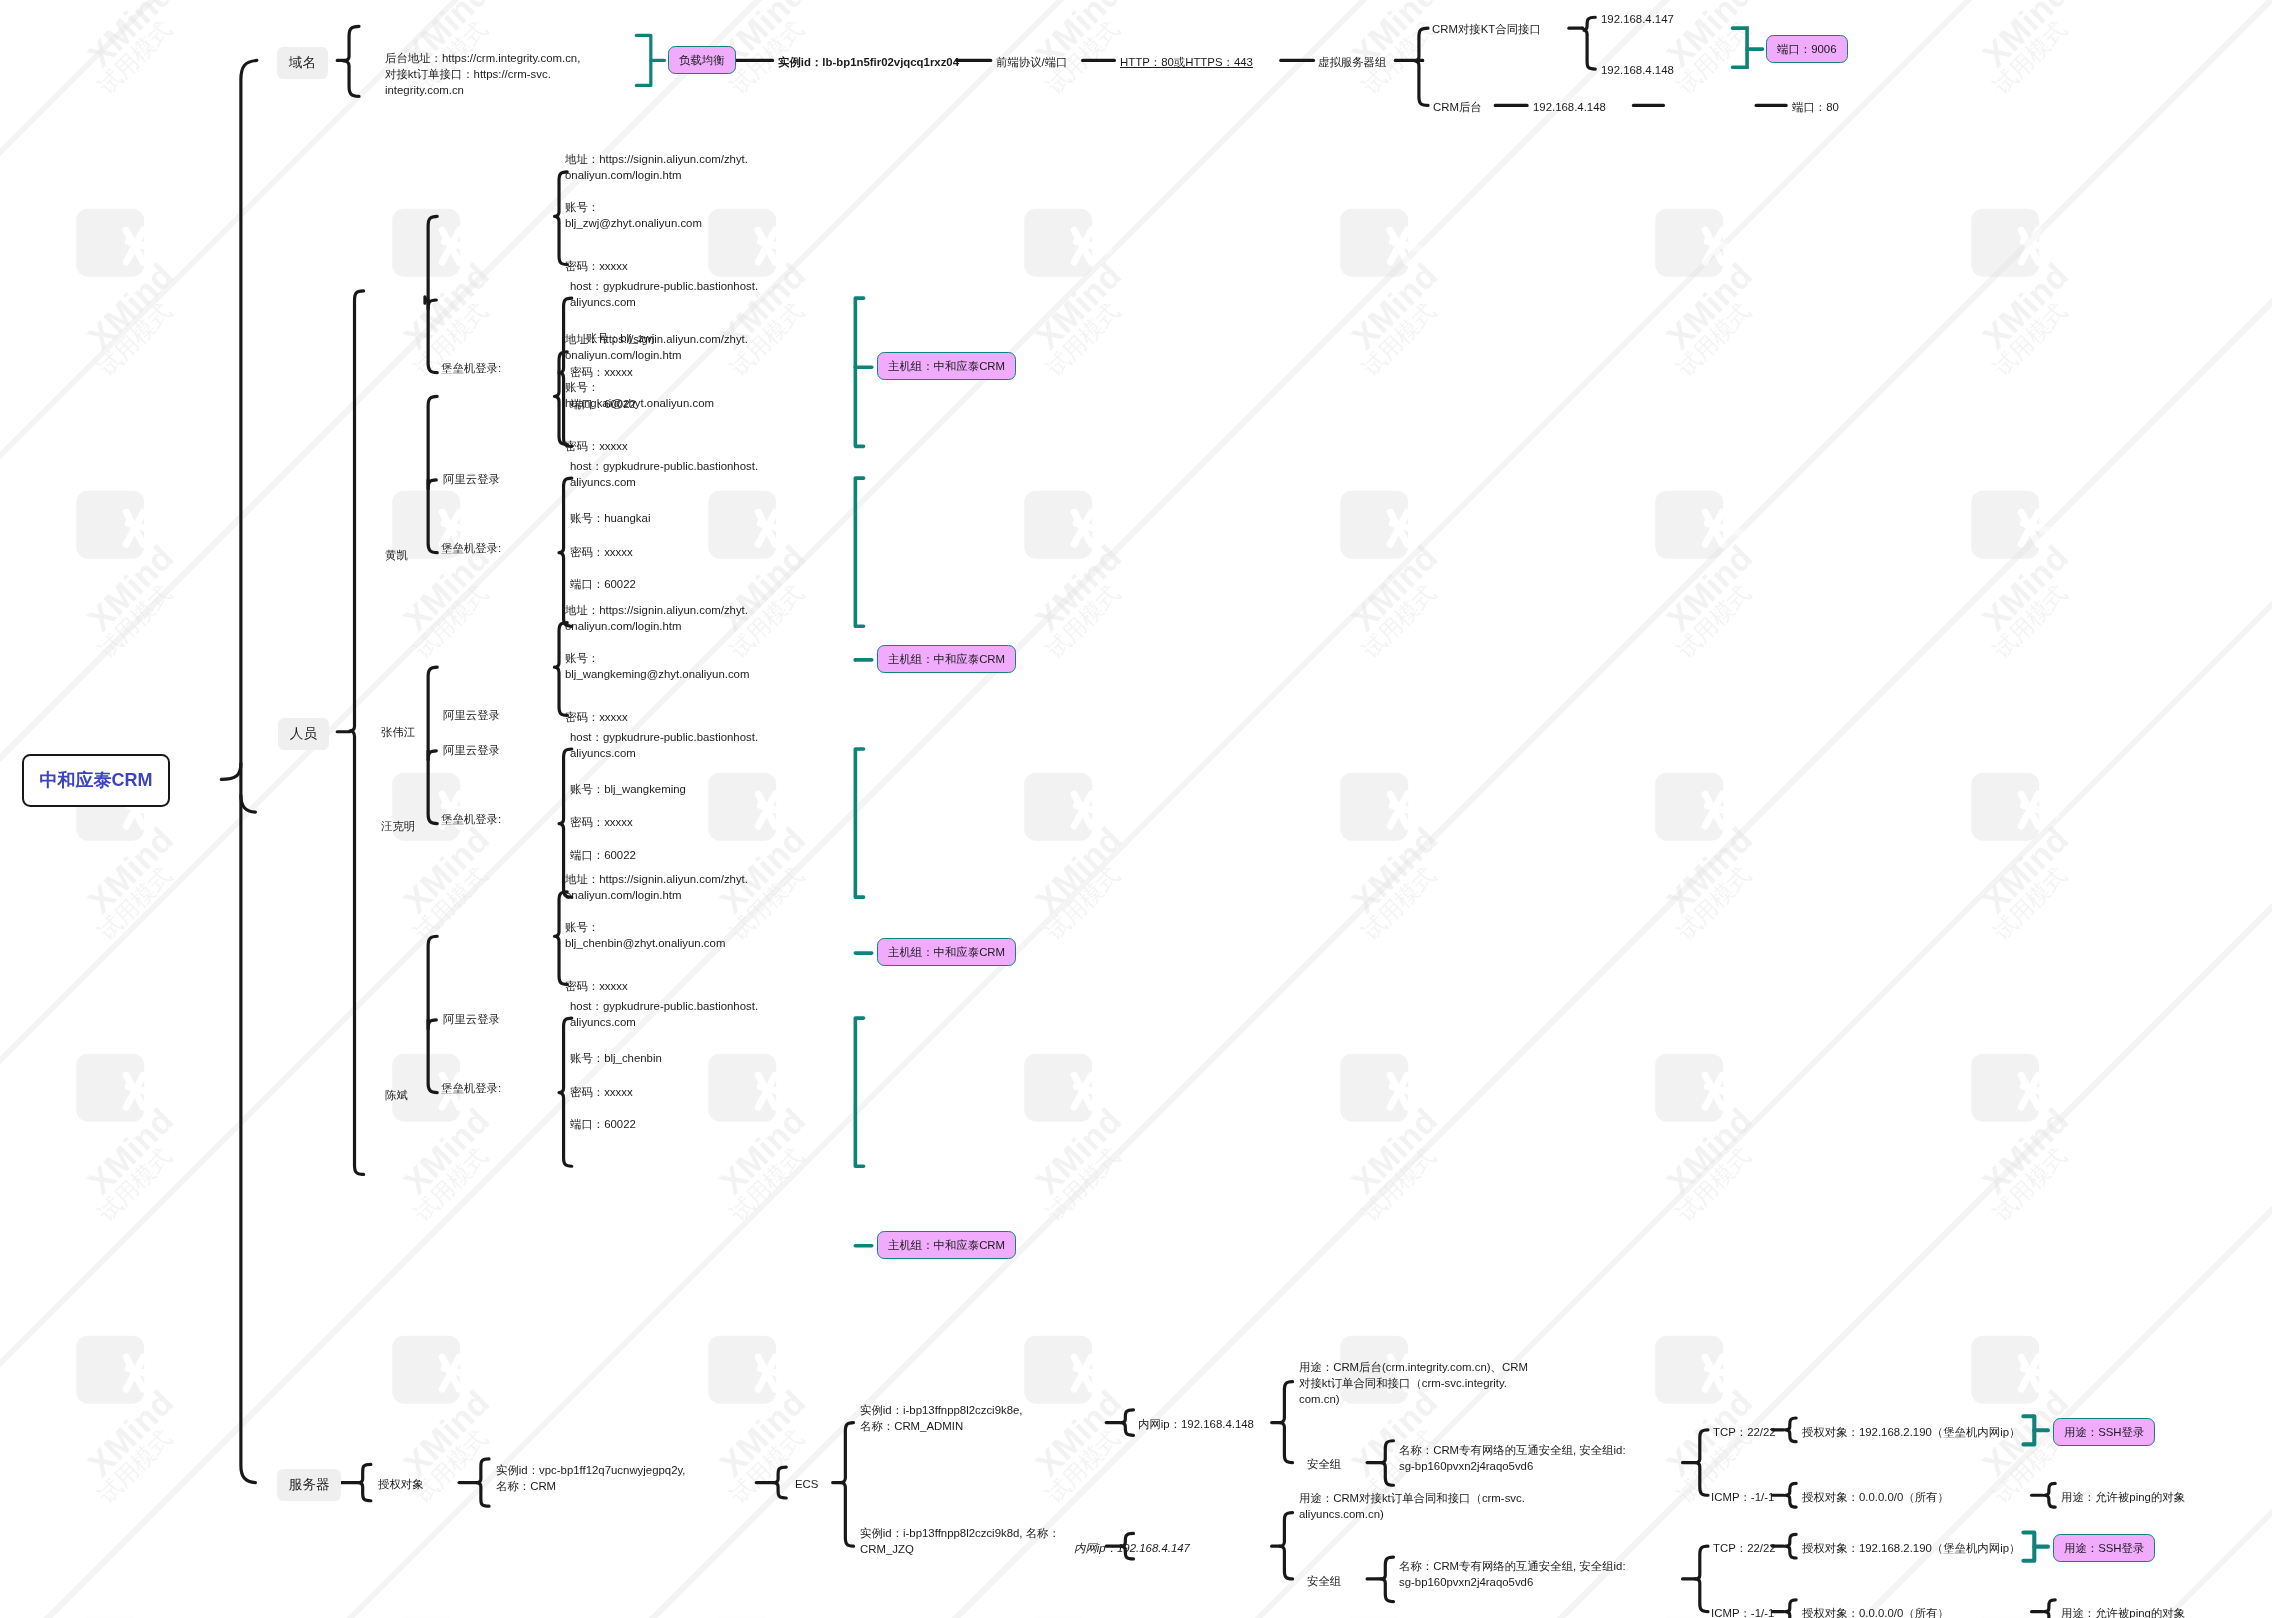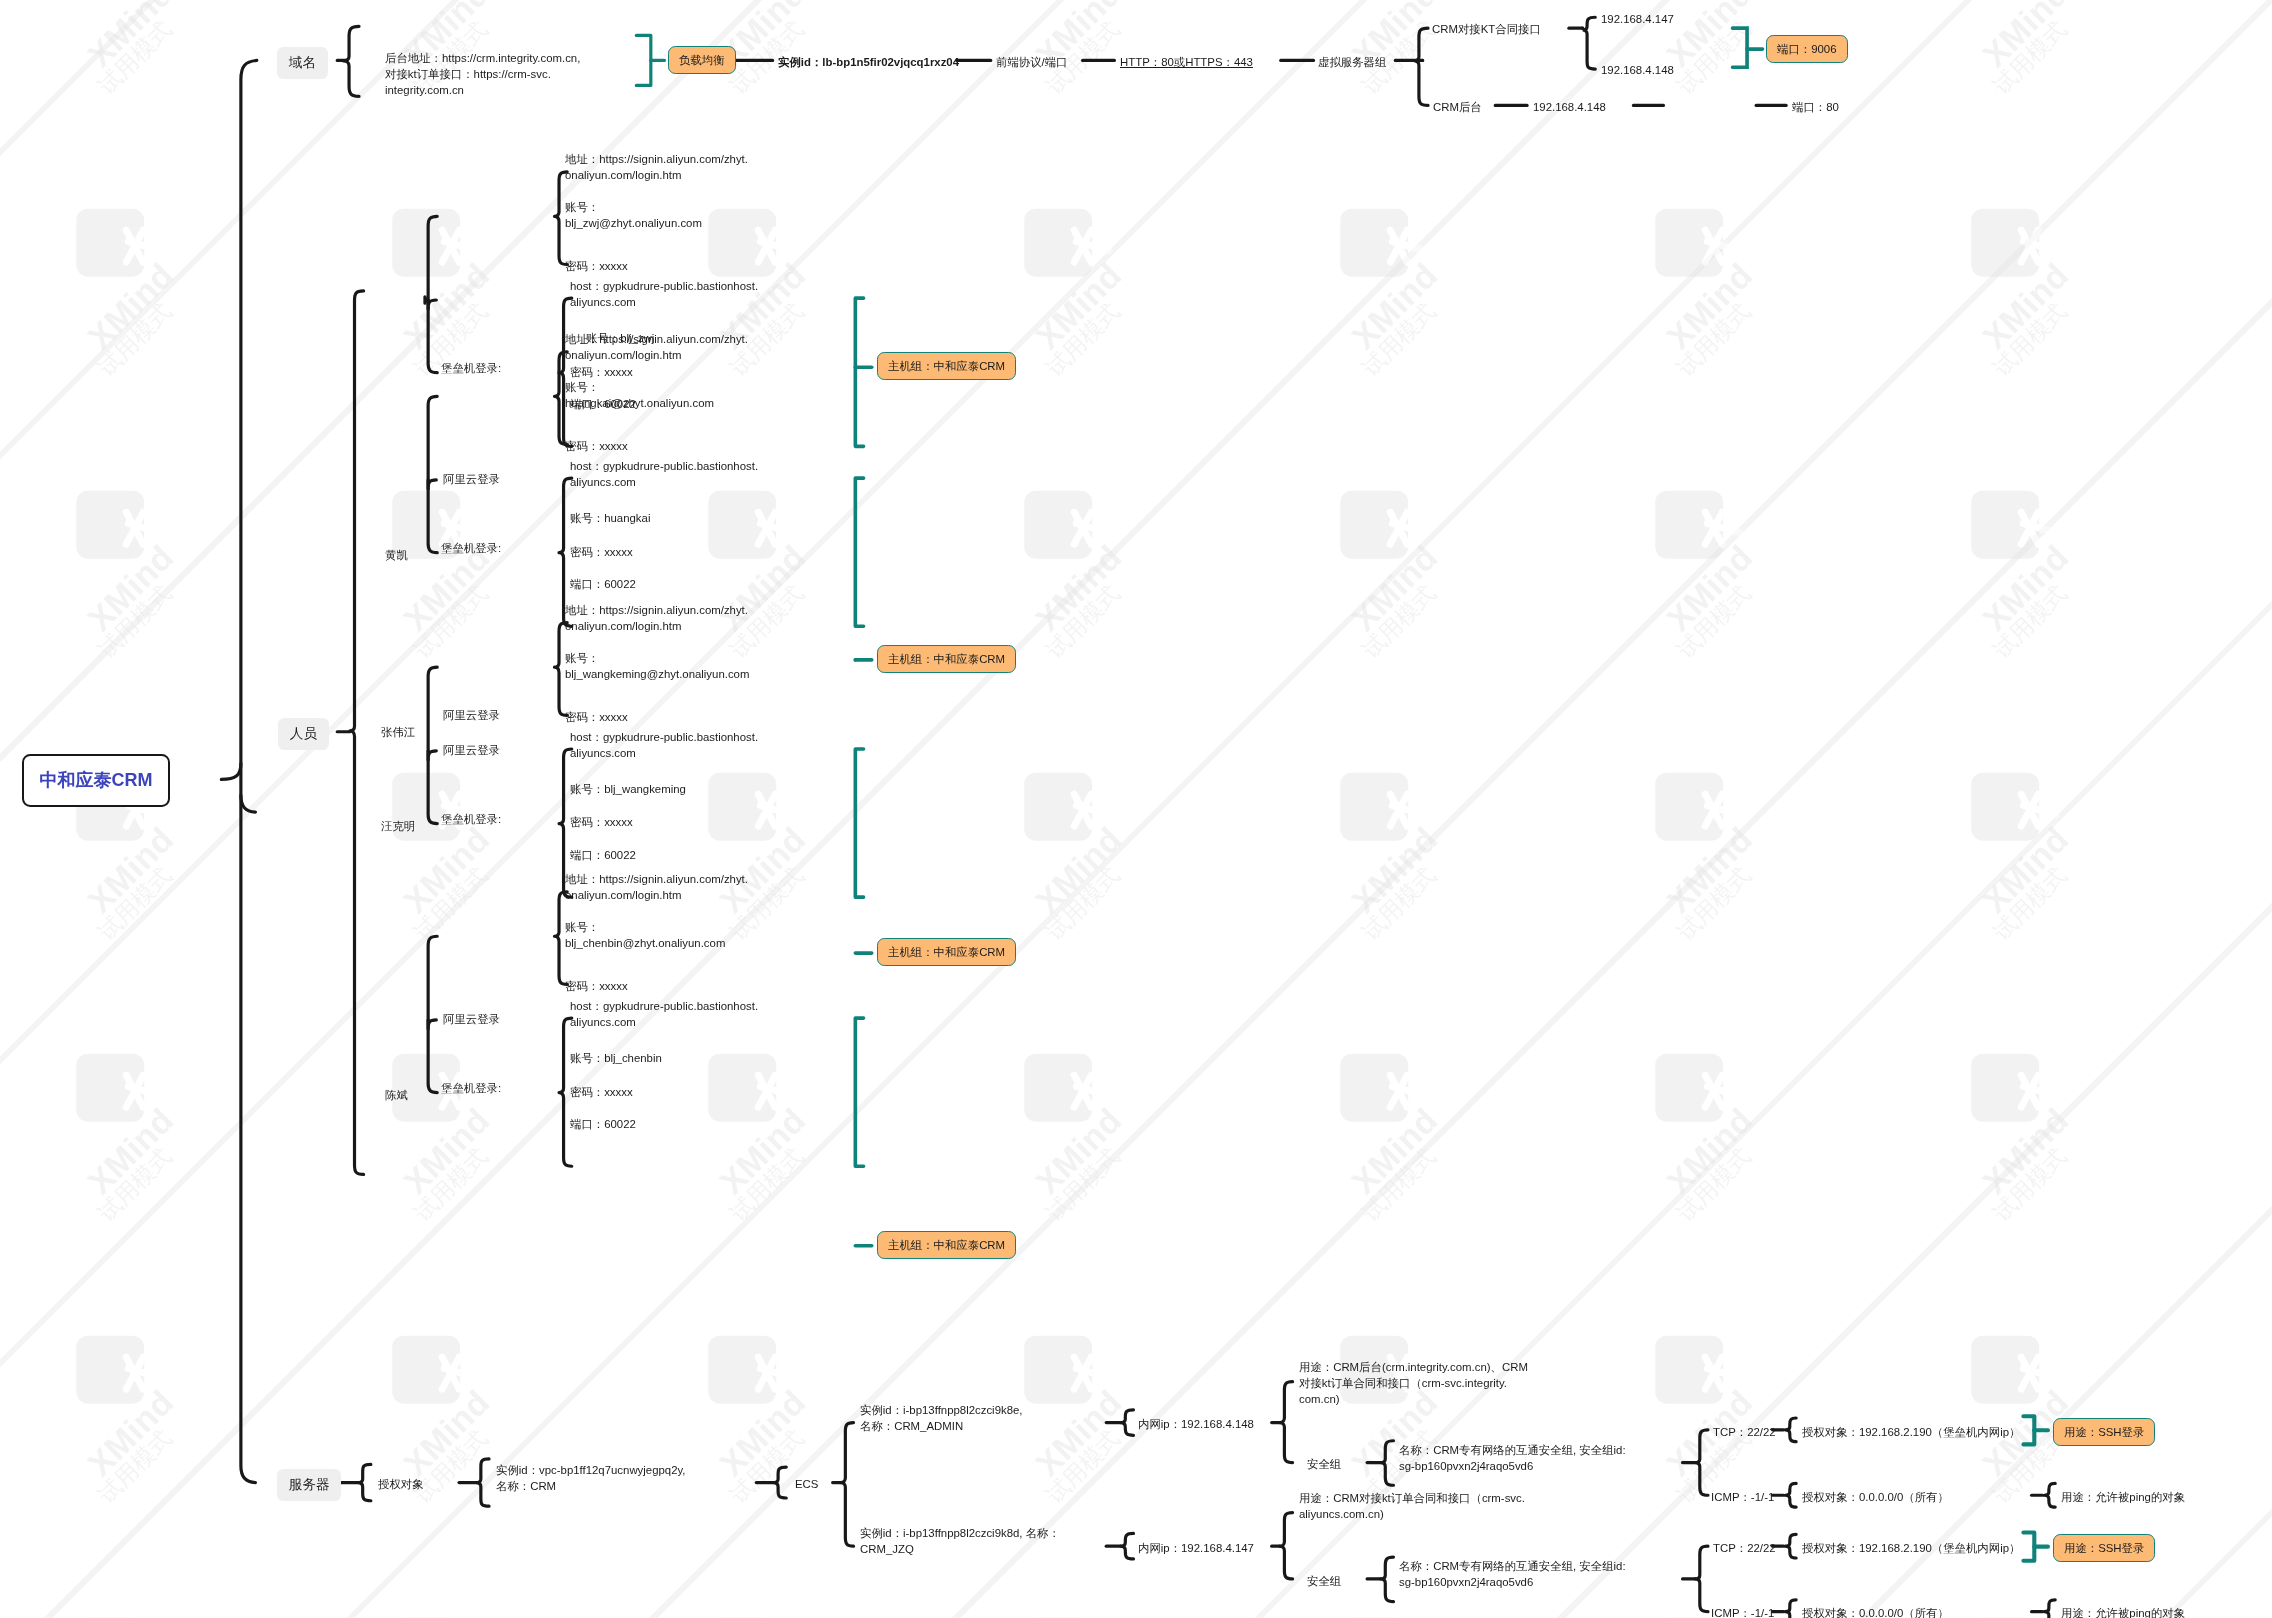--- a/index.html
+++ b/index.html
@@ -61,21 +61,21 @@
     border:2.3px solid #18181a;border-radius:8.2px;
     background:#fff;color:#3b43bf;
     font-size:18px;font-weight:600;
     padding:11.8px 15.5px;white-space:nowrap;
   }
   .pill{
     background:#efefef;border-radius:6.4px;
     padding:6.4px 11.8px;font-size:13.6px;color:#1b1b1b;white-space:nowrap;
   }
   .tealbox{
-    border:1.8px solid #0f8279;border-radius:7.3px;background:#fdba74;
+    border:1.8px solid #0f8279;border-radius:7.3px;background:#f0abfc;
     padding:5px 10px;font-size:11.4px;color:#1b1b1b;white-space:nowrap;
   }
 </style>
 </head>
 <body>
 
 <div id="watermark">
     <div class="wm-mark" style="left: 67px; top: -91px;">
       <div class="wm-txt">XMind</div>
       <div class="wm-txt2">试用模式</div>
@@ -692,21 +692,21 @@
 sg-bp160pvxn2j4raqo5vd6</div>
 <div class="node txt" style="left:1713px;top:1424px;white-space:nowrap;">TCP：22/22</div>
 <div class="node txt" style="left:1802px;top:1424px;white-space:nowrap;">授权对象：192.168.2.190（堡垒机内网ip）</div>
 <div class="node tealbox" style="left:2053px;top:1418px;">用途：SSH登录</div>
 <div class="node txt" style="left:1711px;top:1489px;white-space:nowrap;">ICMP：-1/-1</div>
 <div class="node txt" style="left:1802px;top:1489px;white-space:nowrap;">授权对象：0.0.0.0/0（所有）</div>
 <div class="node txt" style="left:2061px;top:1489px;white-space:nowrap;">用途：允许被ping的对象</div>
 
 <div class="node txt" style="left:860px;top:1525px;width:245px;">实例id：i-bp13ffnpp8l2czci9k8d,  名称：
 CRM_JZQ</div>
-<div class="node txt" style="left:1138px;top:1540px;white-space:nowrap;">内网ip：192.168.4.147</div>
+<div class="node txt" style="left:1074px;top:1540px;white-space:nowrap;font-style:italic;">内网ip：192.168.4.147</div>
 <div class="node txt" style="left:1299px;top:1490px;width:295px;">用途：CRM对接kt订单合同和接口（crm-svc.
 aliyuncs.com.cn)</div>
 <div class="node txt" style="left:1307px;top:1573px;white-space:nowrap;">安全组</div>
 <div class="node txt" style="left:1399px;top:1558px;width:291px;">名称：CRM专有网络的互通安全组, 安全组id:
 sg-bp160pvxn2j4raqo5vd6</div>
 <div class="node txt" style="left:1713px;top:1540px;white-space:nowrap;">TCP：22/22</div>
 <div class="node txt" style="left:1802px;top:1540px;white-space:nowrap;">授权对象：192.168.2.190（堡垒机内网ip）</div>
 <div class="node tealbox" style="left:2053px;top:1534px;">用途：SSH登录</div>
 <div class="node txt" style="left:1711px;top:1605px;white-space:nowrap;">ICMP：-1/-1</div>
 <div class="node txt" style="left:1802px;top:1605px;white-space:nowrap;">授权对象：0.0.0.0/0（所有）</div>

